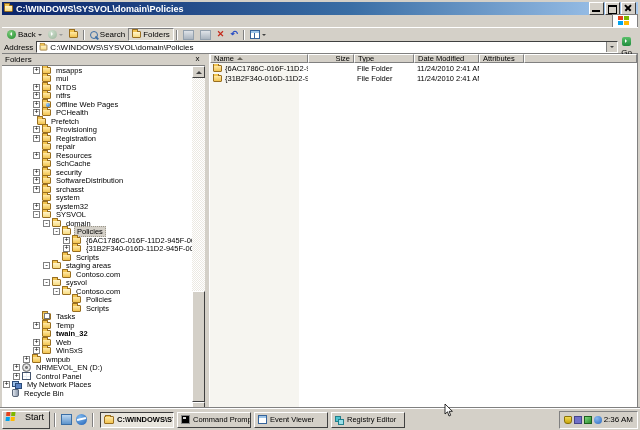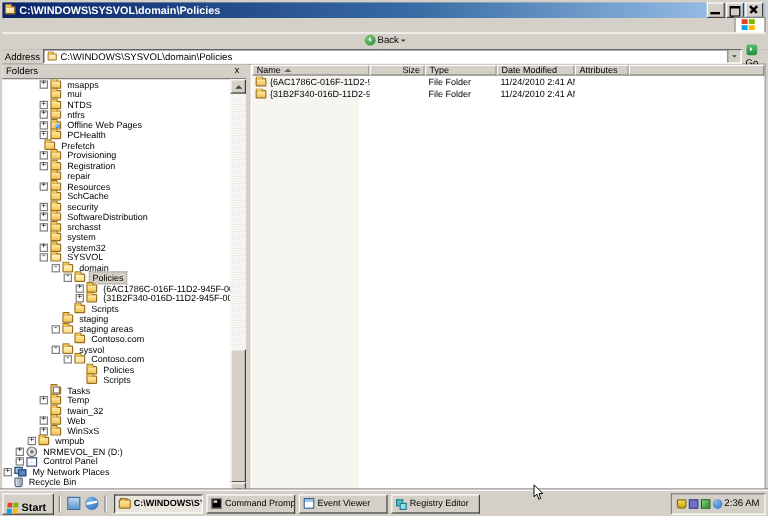--- a/index.html
+++ b/index.html
@@ -15,21 +15,21 @@
   .wb-max i{left:2px;top:2px;width:7px;height:6px;background:transparent;border:1px solid #000;border-top-width:2px;}
   .wb-close i{left:2px;top:4px;width:8px;height:1.5px;transform:rotate(45deg);}
   .wb-close i.x2{transform:rotate(-45deg);}
 
   .menubar{position:absolute;left:2px;top:15px;right:2px;height:12px;display:flex;align-items:center;font-size:8px;color:#000;}
   .menubar span{padding:1px 5px;}
   .winflag{margin-left:auto;width:14px;height:11px;border:1px solid #808080;background:#fff;display:grid;grid-template-columns:5px 5px;grid-template-rows:4px 4px;gap:1px;padding:1px;box-sizing:content-box;}
   .winflag b{display:block;}
   .fR{background:#E2431E;}.fG{background:#7DB700;}.fB{background:#00A3EE;}.fY{background:#FFB900;}
 
-  .toolbar{position:absolute;left:2px;top:27px;right:2px;height:13px;display:flex;align-items:center;font-size:8px;border-top:1px solid #fff;border-bottom:1px solid #808080;background:#D4D0C8;padding-left:2px;flex-direction:column;}
+  .toolbar{position:absolute;left:2px;top:27px;right:2px;height:13px;display:flex;align-items:center;font-size:8px;border-top:1px solid #fff;border-bottom:1px solid #808080;background:#D4D0C8;padding-left:2px;}
   .tbtn{display:flex;align-items:center;gap:2px;padding:1px 3px;flex:none;}
   .tbtn.pressed{border:1px solid;border-color:#808080 #fff #fff #808080;background:#dedacf;}
   .tsep{width:1px;height:10px;background:#808080;border-right:1px solid #fff;margin:0 2px;flex:none;}
   .navcircle{width:9px;height:9px;border-radius:50%;background:radial-gradient(circle at 35% 30%,#7CCB7C,#1F8C2C);position:relative;flex:none;}
   .navcircle.disabled{background:radial-gradient(circle at 35% 30%,#cfe0cf,#9ab49a);}
   .navcircle i{position:absolute;left:2.5px;top:2px;border:2.5px solid transparent;}
   .navcircle.back i{border-right-color:#fff;left:1px;}
   .navcircle.fwd i{border-left-color:#fff;left:3px;}
   .caret{width:0;height:0;border:2.5px solid transparent;border-top-color:#404040;margin-top:3px;flex:none;}
   .caret.dis{border-top-color:#9a9a9a;}
@@ -89,21 +89,21 @@
   
   .vscroll{position:absolute;right:0;top:12px;width:13px;height:348px;background:repeating-conic-gradient(#fff 0 25%,#ece9e2 0 50%) 0 0/2px 2px;}
   .sbtn{position:absolute;left:0;width:13px;height:12px;background:#D4D0C8;border:1px solid;border-color:#fff #404040 #404040 #fff;box-sizing:border-box;display:flex;align-items:center;justify-content:center;}
   .sbtn i{width:0;height:0;border:3px solid transparent;}
   .sb-up{top:0;}.sb-up i{border-bottom-color:#404040;margin-top:-3px;}
   .sb-dn{top:336px;}.sb-dn i{border-top-color:#404040;margin-bottom:-3px;}
   .sthumb{position:absolute;left:0;top:225px;width:13px;height:111px;background:#D4D0C8;border:1px solid;border-color:#fff #404040 #404040 #fff;box-sizing:border-box;}
 
   
   .taskbar{position:absolute;left:0;right:0;bottom:0;height:21px;background:#D4D0C8;border-top:1px solid #fff;box-shadow:0 -1px 0 #808080;display:flex;align-items:center;padding:0 2px;gap:2px;}
-  .startbtn{height:16px;display:flex;align-items:flex-end;gap:3px;background:#D4D0C8;border:1px solid;border-color:#fff #404040 #404040 #fff;padding:0 5px 0 3px;font-size:9px;font-weight:bold;flex:none;}
+  .startbtn{height:16px;display:flex;align-items:flex-start;gap:10px;background:#D4D0C8;border:1px solid;border-color:#fff #404040 #404040 #fff;padding:0 5px 0 3px;font-size:9px;font-weight:normal;flex:none;}
   .startflag{width:9px;height:9px;display:grid;grid-template-columns:4px 4px;grid-template-rows:4px 4px;gap:1px;transform:skewX(-6deg);}
   .qsep{width:1px;height:14px;background:#808080;border-right:1px solid #fff;margin:0 2px;flex:none;}
   .qlicon{width:11px;height:11px;flex:none;margin:0 1px;}
   .ql-desktop{background:linear-gradient(#bcd7f0,#5e94cc);border:1px solid #3a6ea5;box-sizing:border-box;}
   .ql-ie{border-radius:50%;background:radial-gradient(circle at 35% 30%,#7db8ef,#1e5fb4);position:relative;}
   .ql-ie::after{content:"";position:absolute;left:1px;top:4px;right:1px;height:2px;background:#fff;transform:rotate(-12deg);}
   .taskbtns{display:flex;gap:3px;flex:none;margin-left:2px;}
   .taskbtn{width:74px;height:16px;background:#D4D0C8;border:1px solid;border-color:#fff #404040 #404040 #fff;display:flex;align-items:center;gap:3px;font-size:7.5px;padding:0 3px;box-sizing:border-box;white-space:nowrap;overflow:hidden;flex:none;}
   .taskbtn.active{border-color:#404040 #fff #fff #404040;background:#e8e5dd;font-weight:bold;}
   .ti{width:9px;height:9px;flex:none;box-sizing:border-box;}
@@ -333,25 +333,20 @@
             <span class="ebox">+</span>
             <span class="fi"></span>
             <span class="tlabel">{31B2F340-016D-11D2-945F-00C04FB984F9}</span>
           </div>
           <div class="trow" style="padding-left: 51px;">
             <span class="espace"></span>
             <span class="fi"></span>
             <span class="tlabel">Scripts</span>
           </div>
           <div class="trow" style="padding-left: 41px;">
-            <span class="espace"></span>
-            <span class="fi"></span>
-            <span class="tlabel">staging</span>
-          </div>
-          <div class="trow" style="padding-left: 41px;">
             <span class="ebox">-</span>
             <span class="fi open"></span>
             <span class="tlabel">staging areas</span>
           </div>
           <div class="trow" style="padding-left: 51px;">
             <span class="espace"></span>
             <span class="fi"></span>
             <span class="tlabel">Contoso.com</span>
           </div>
           <div class="trow" style="padding-left: 41px;">
@@ -377,21 +372,21 @@
           <div class="trow" style="padding-left: 31px;">
             <span class="espace"></span>
             <span class="fi tasks"></span>
             <span class="tlabel">Tasks</span>
           </div>
           <div class="trow" style="padding-left: 31px;">
             <span class="ebox">+</span>
             <span class="fi"></span>
             <span class="tlabel">Temp</span>
           </div>
-          <div class="trow" style="padding-left: 31px;">
+          <div class="trow" style="padding-left: 31px; font-weight: bold;">
             <span class="espace"></span>
             <span class="fi"></span>
             <span class="tlabel">twain_32</span>
           </div>
           <div class="trow" style="padding-left: 31px;">
             <span class="ebox">+</span>
             <span class="fi"></span>
             <span class="tlabel">Web</span>
           </div>
           <div class="trow" style="padding-left: 31px;">

